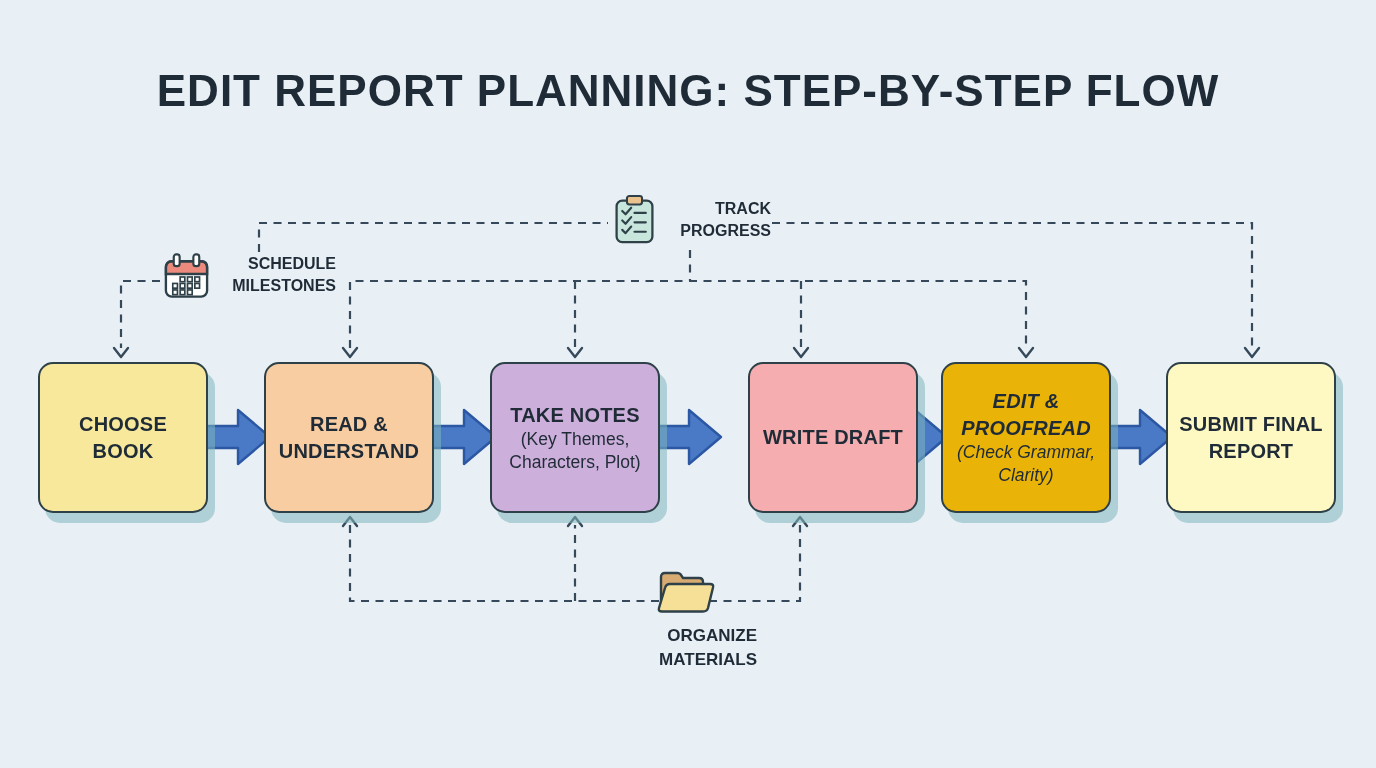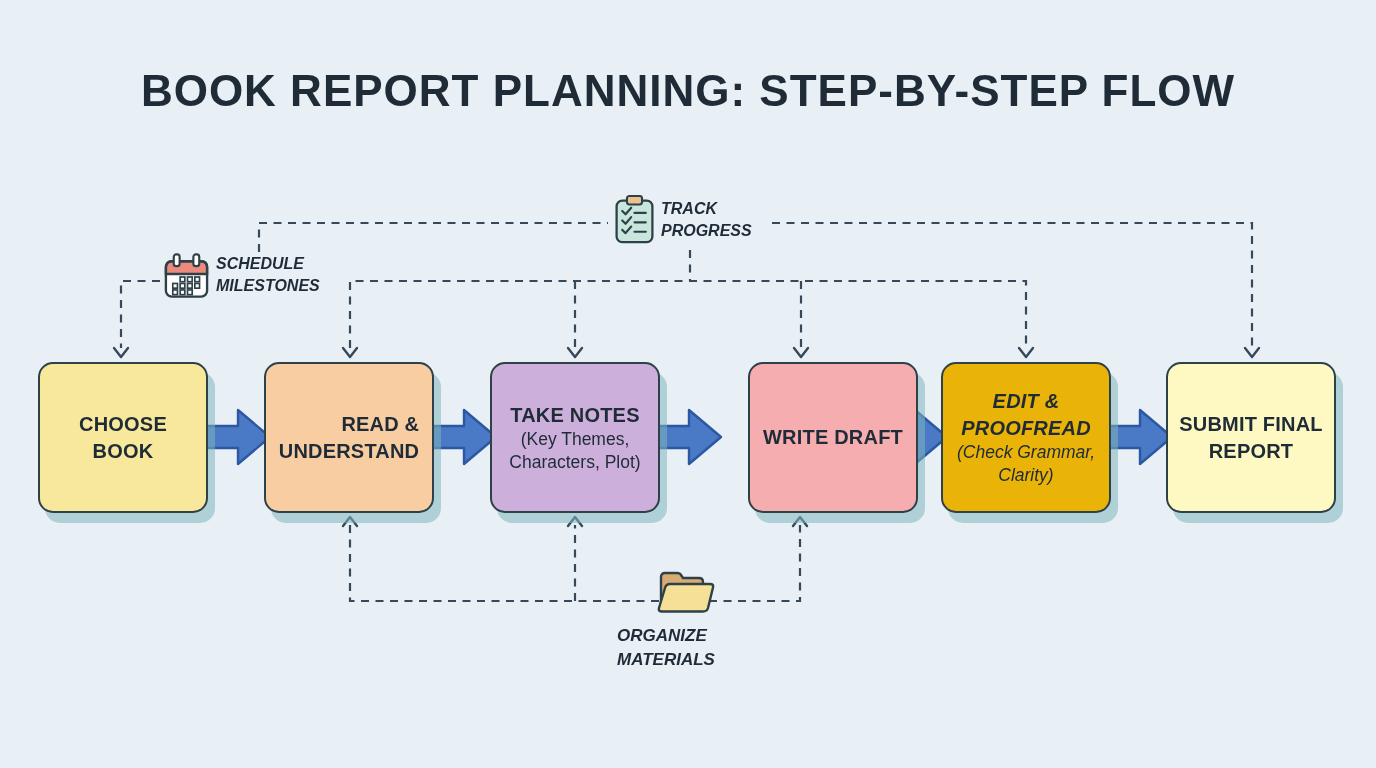--- a/index.html
+++ b/index.html
@@ -71,31 +71,30 @@
     font-size: 17.5px;
     line-height: 1.3;
     white-space: pre-line;
   }
   .step-subtitle:empty { display: none; }
   .annotation-label {
     position: absolute;
     font-weight: 700;
     font-size: 16px;
     line-height: 1.4;
-    text-align: left;
+    text-align: right;
     white-space: pre-line;
     color: var(--text, #1F2B36);
-    font-style: italic;
   }
   .icon-wrap { position: absolute; }
 </style>
 </head>
 <body>
 
-<div class="page-title">BOOK REPORT PLANNING: STEP-BY-STEP FLOW</div>
+<div class="page-title">EDIT REPORT PLANNING: STEP-BY-STEP FLOW</div>
 
 <svg id="connectors" width="1376" height="768" viewBox="0 0 1376 768">
 
   <path class="dash" d="M259,252 V223 H608"></path>
 
   <path class="dash" d="M772,223 H1252 V348"></path>
 
   <path class="dash" d="M690,250 V281"></path>
 
   <path class="dash" d="M160,281 H121 V348"></path>
@@ -123,21 +122,21 @@
   <path class="barrow" d="M657,426 H689 V410 L721,437 L689,464 V448 H657 Z"></path>
   <path class="barrow" d="M883,426 H915 V410 L947,437 L915,464 V448 H883 Z"></path>
   <path class="barrow" d="M1108,426 H1140 V410 L1172,437 L1140,464 V448 H1108 Z"></path>
 </svg>
 
 <div class="step-box" style="left: 38px; background: rgb(247, 232, 155);">
   <div class="step-title">CHOOSE
 BOOK</div>
 
 </div>
-<div class="step-box" style="left: 264px; background: rgb(248, 205, 161); text-align: right;">
+<div class="step-box" style="left: 264px; background: rgb(248, 205, 161);">
   <div class="step-title">READ &amp;
 UNDERSTAND</div>
 
 </div>
 <div class="step-box" style="left: 490px; background: rgb(205, 175, 219);">
   <div class="step-title">TAKE NOTES</div>
   <div class="step-subtitle">(Key Themes,
 Characters, Plot)</div>
 </div>
 <div class="step-box" style="left: 748px; background: rgb(245, 173, 175);">

